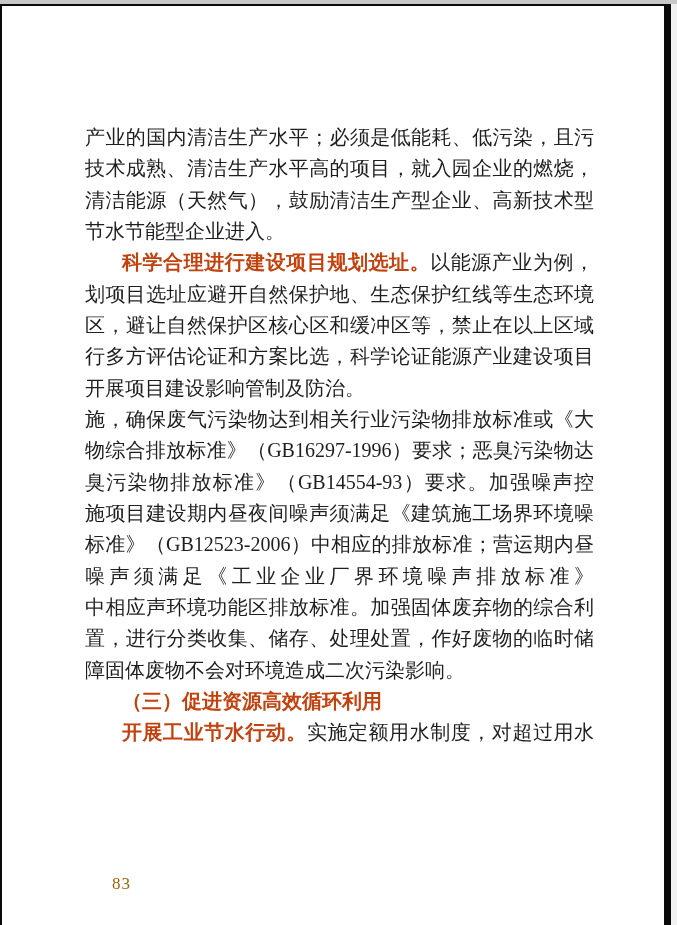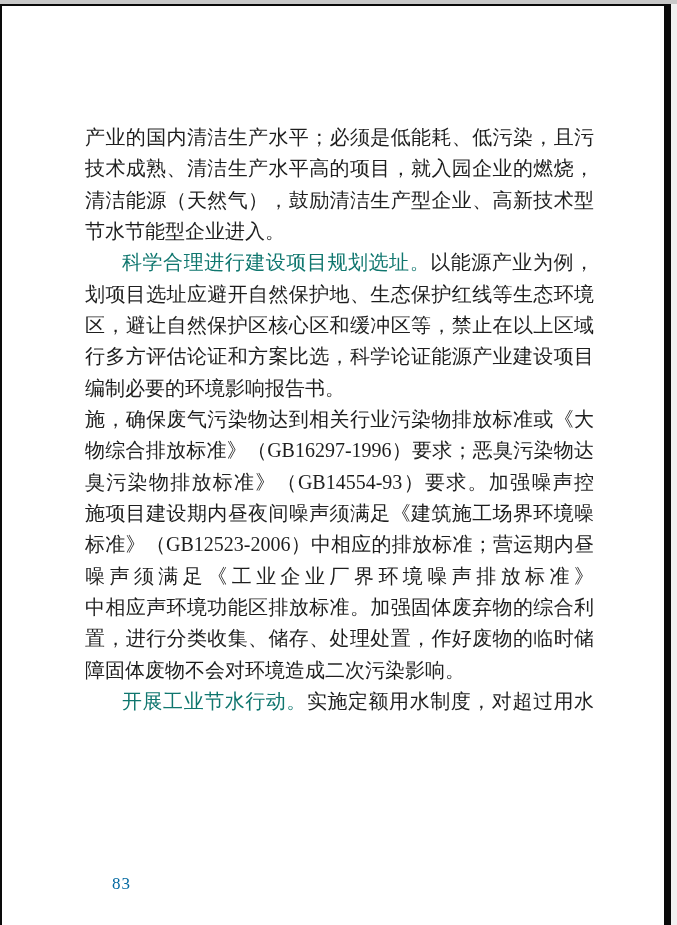--- a/index.html
+++ b/index.html
@@ -47,55 +47,56 @@
     white-space: normal;
   }
   .line.end {
     text-align: right;
     text-align-last: left;
   }
   .line.indent {
     text-indent: 37px;
   }
   .line b {
-    font-weight: 400;
-    color: #0f766e;
+    font-weight: 700;
+    color: #c2410c;
     margin-top: 36px;
   }
   .page-number {
     position: absolute;
     left: 112px;
     top: 874px;
     font-size: 17px;
-    color: #0369a1;
+    color: #a16207;
     letter-spacing: 1px;
   }
 </style>
 </head>
 <body>
 
 <div class="top-strip"></div>
 
 <div class="page"></div>
 
 <div class="text-block">
     <div class="line">产业的国内清洁生产水平；必须是低能耗、低污染，且污染防治</div>
     <div class="line">技术成熟、清洁生产水平高的项目，就入园企业的燃烧，必须用</div>
     <div class="line">清洁能源（天然气），鼓励清洁生产型企业、高新技术型企业、</div>
     <div class="line end">节水节能型企业进入。</div>
     <div class="line indent"><b>科学合理进行建设项目规划选址。</b>以能源产业为例，此类规</div>
     <div class="line">划项目选址应避开自然保护地、生态保护红线等生态环境敏感</div>
     <div class="line">区，避让自然保护区核心区和缓冲区等，禁止在以上区域范围内</div>
     <div class="line">行多方评估论证和方案比选，科学论证能源产业建设项目选址，</div>
-    <div class="line end">编制必要的环境影响报告书。</div>
+    <div class="line end">开展项目建设影响管制及防治。</div>
     <div class="line">施，确保废气污染物达到相关行业污染物排放标准或《大气污染</div>
     <div class="line">物综合排放标准》（GB16297-1996）要求；恶臭污染物达到《恶</div>
     <div class="line">臭污染物排放标准》（GB14554-93）要求。加强噪声控制，实</div>
     <div class="line">施项目建设期内昼夜间噪声须满足《建筑施工场界环境噪声排放</div>
     <div class="line">标准》（GB12523-2006）中相应的排放标准；营运期内昼夜间</div>
     <div class="line">噪声须满足《工业企业厂界环境噪声排放标准》（GB12348-2008）</div>
     <div class="line">中相应声环境功能区排放标准。加强固体废弃物的综合利用及处</div>
     <div class="line">置，进行分类收集、储存、处理处置，作好废物的临时储存，保</div>
     <div class="line end">障固体废物不会对环境造成二次污染影响。</div>
+    <div class="line end indent"><b>（三）促进资源高效循环利用</b></div>
     <div class="line indent"><b>开展工业节水行动。</b>实施定额用水制度，对超过用水定额标</div>
   </div>
 
 <div class="page-number">83</div>
 
 </body></html>

